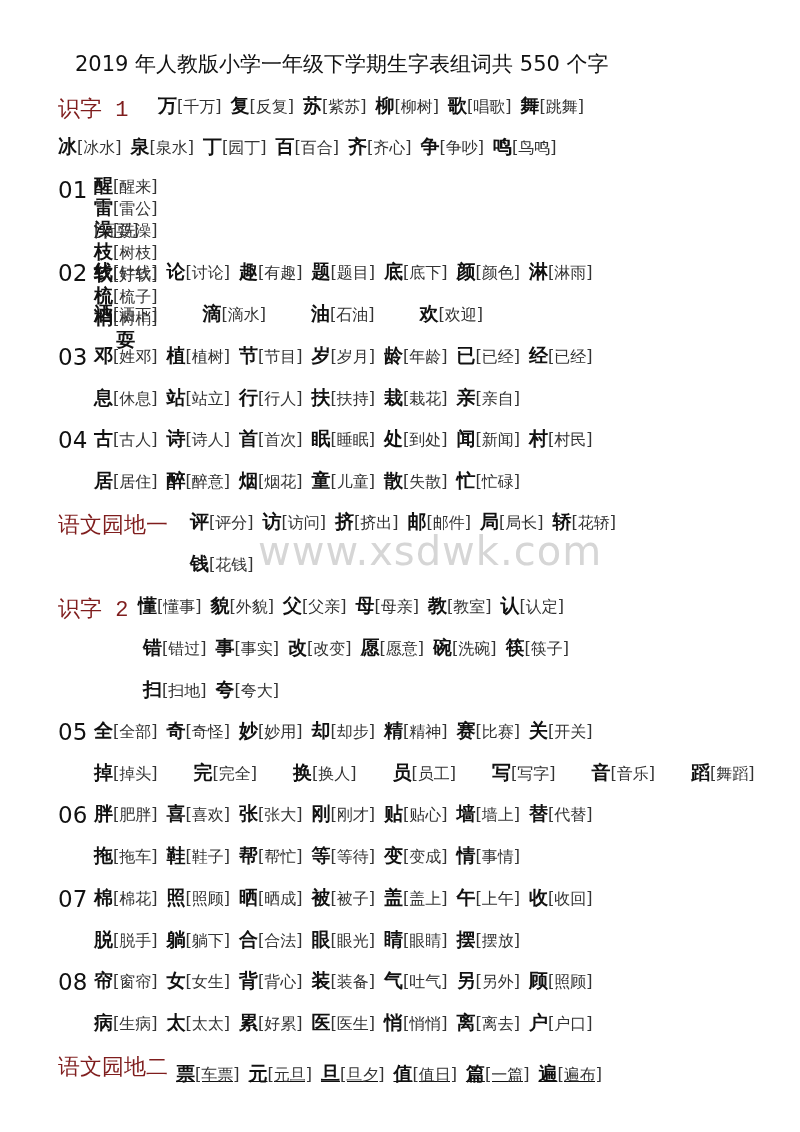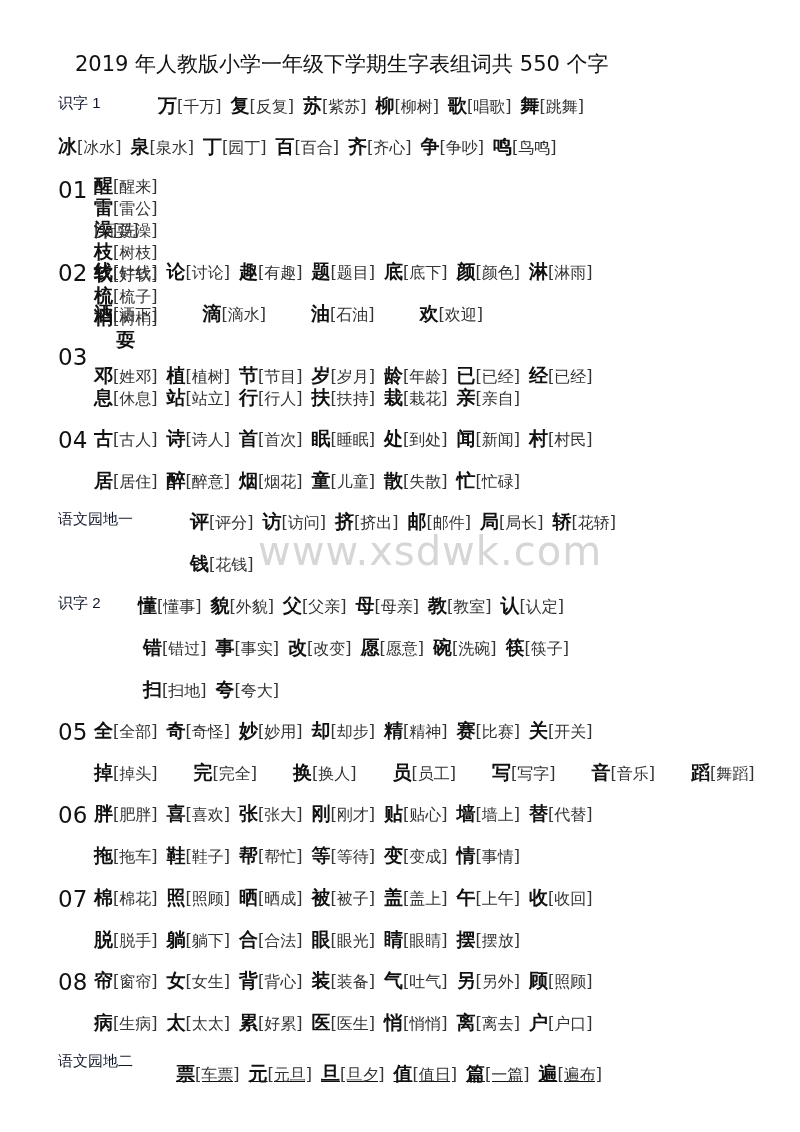--- a/index.html
+++ b/index.html
@@ -1,19 +1,19 @@
 <!DOCTYPE html>
 <html><head>
 <meta charset="utf-8">
 <style>
   html, body { margin:0; padding:0; background:#ffffff; }
   body { width:800px; height:1132px; position:relative; overflow:hidden; color:#111; font-family:"DejaVu Sans", sans-serif; }
   .title { position:absolute; left:75px; top:50px; font-size:21px; white-space:nowrap; color:#111; letter-spacing:0; }
   .line { position:absolute; white-space:nowrap; height:28px; line-height:20px; display:flex; align-items:center; }
-  .lbl { position:absolute; font-family:Liberation Sans, sans-serif; font-size:15px; color:#0f172a; white-space:nowrap; }
+  .lbl { position:absolute; font-family:Liberation Mono, monospace; font-size:22px; color:#7f1d1d; white-space:nowrap; }
   .num { position:absolute; font-size:23px; color:#111; white-space:nowrap; }
   .entry { display:inline-block; margin-right:9px; }
   .ch { font-size:19px; font-weight:bold; color:#111; }
   .wd { font-family:"DejaVu Serif", serif; font-size:16px; color:#333; }
   .wm { position:absolute; left:258px; top:528px; font-family:"DejaVu Sans", sans-serif; font-size:40px; color:#d6d6d6; letter-spacing:1px; white-space:nowrap; pointer-events:none; }
 </style>
 </head>
 <body>
 
 <div class="title">2019 年人教版小学一年级下学期生字表组词共  550 个字</div>
@@ -60,21 +60,21 @@
       <span class="entry"><span class="ch">颜</span><span class="wd">[颜色]</span></span>
       <span class="entry"><span class="ch">淋</span><span class="wd">[淋雨]</span></span>
     </div>
     <div class="line" style="left: 94px; top: 300px; gap: 36px;">
       <span class="entry"><span class="ch">洒</span><span class="wd">[洒下]</span></span>
       <span class="entry"><span class="ch">滴</span><span class="wd">[滴水]</span></span>
       <span class="entry"><span class="ch">油</span><span class="wd">[石油]</span></span>
       <span class="entry"><span class="ch">欢</span><span class="wd">[欢迎]</span></span>
     </div>
     <div class="num" style="left: 58px; top: 344px;">03</div>
-    <div class="line" style="left: 94px; top: 342px; margin-top: 20px;">
+    <div class="line" style="left: 94px; top: 342px;">
       <span class="entry"><span class="ch">邓</span><span class="wd">[姓邓]</span></span>
       <span class="entry"><span class="ch">植</span><span class="wd">[植树]</span></span>
       <span class="entry"><span class="ch">节</span><span class="wd">[节目]</span></span>
       <span class="entry"><span class="ch">岁</span><span class="wd">[岁月]</span></span>
       <span class="entry"><span class="ch">龄</span><span class="wd">[年龄]</span></span>
       <span class="entry"><span class="ch">已</span><span class="wd">[已经]</span></span>
       <span class="entry"><span class="ch">经</span><span class="wd">[已经]</span></span>
     </div>
     <div class="line" style="left: 94px; top: 384px;">
       <span class="entry"><span class="ch">息</span><span class="wd">[休息]</span></span>

